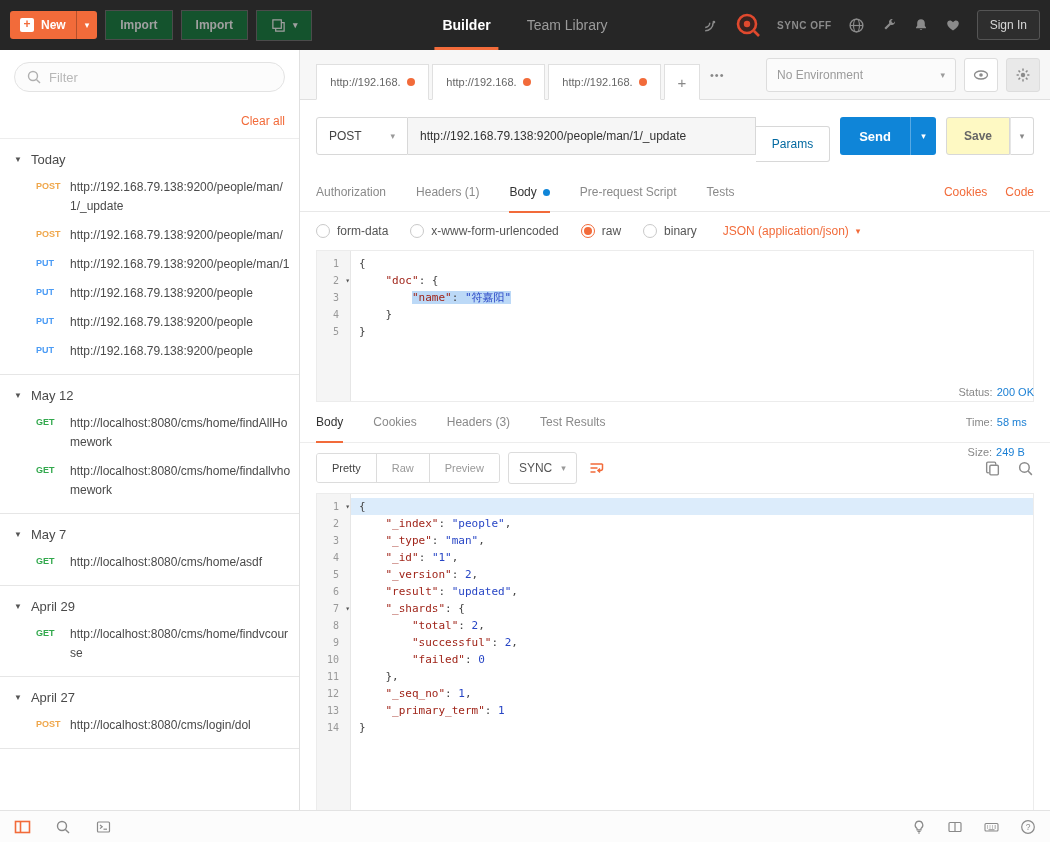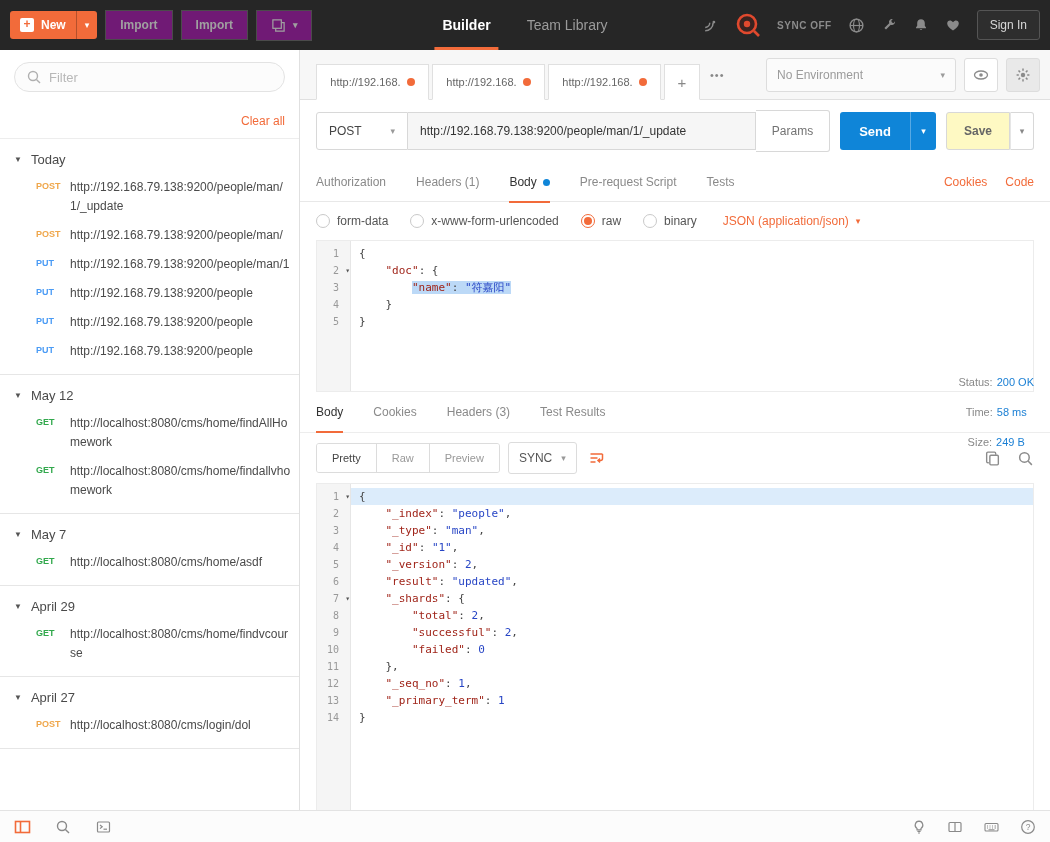--- a/index.html
+++ b/index.html
@@ -8,21 +8,21 @@
   .app { position:relative; width:1050px; height:842px; background:#fff; overflow:hidden; }
   svg { display:block; }
   button { font-family:inherit; cursor:pointer; }
 
   
   .header { position:absolute; top:0; left:0; right:0; height:50px; background:#262626; display:flex; align-items:center; padding:0 10px; z-index:5; }
   .new-btn { display:flex; background:var(--accent); border-radius:3px; overflow:hidden; margin-right:8px; }
   .new-main { display:flex; align-items:center; gap:7px; padding:7px 10px; color:#fff; font-weight:bold; font-size:12px; }
   .plus-box { width:14px; height:14px; background:#fff; border-radius:2px; color:var(--accent); font-size:12px; font-weight:bold; line-height:13px; text-align:center; }
   .new-caret { border-left:1px solid rgba(0,0,0,.25); padding:0 8px; color:#fff; display:flex; align-items:center; font-size:9px; }
-  .hbtn { background:#701a75; border:1px solid #4b4b4b; color:#a0a0a0; font-size:12px; font-weight:bold; padding:7px 14px; border-radius:0; margin-right:8px; display:flex; align-items:center; gap:7px; }
+  .hbtn { background:#14532d; border:1px solid #4b4b4b; color:#a0a0a0; font-size:12px; font-weight:bold; padding:7px 14px; border-radius:0; margin-right:8px; display:flex; align-items:center; gap:7px; }
   .caret { font-size:9px; line-height:1; }
   .hnav { position:absolute; left:50%; transform:translateX(-50%); height:50px; display:flex; align-items:center; gap:36px; }
   .hnav-item { color:#9b9b9b; font-size:14px; position:relative; height:50px; display:flex; align-items:center; cursor:pointer; }
   .hnav-item.active { color:#fff; font-weight:bold; }
   .hnav-item.active::after { content:""; position:absolute; bottom:0; left:-8px; right:-8px; height:3px; background:var(--accent); }
   .hright { margin-left:auto; display:flex; align-items:center; gap:16px; color:#8b8b8b; }
   .sync-label { font-size:10px; font-weight:bold; letter-spacing:.5px; color:#8b8b8b; }
   .signin-btn { background:#2e2e2e; border:1px solid #555; color:#d8d8d8; font-size:12px; padding:7px 12px; border-radius:3px; }
 
   
@@ -54,21 +54,21 @@
   .more-tabs { align-self:center; margin-left:4px; font-size:11px; color:#888; letter-spacing:1px; cursor:pointer; }
   .env-area { position:absolute; right:10px; top:8px; display:flex; gap:8px; align-items:center; }
   .env-select { width:190px; height:34px; background:#fbfbfb; border:1px solid #ddd; border-radius:3px; display:flex; align-items:center; justify-content:space-between; padding:0 10px; color:#9b9b9b; font-size:12px; cursor:pointer; }
   .icon-sq { width:34px; height:34px; border:1px solid #ddd; border-radius:3px; background:#fff; display:flex; align-items:center; justify-content:center; color:#8b8b8b; cursor:pointer; }
   .icon-sq.gear-bg { background:#e9e9e9; }
 
   .req-row { flex:none; display:flex; align-items:center; padding:10px 16px; }
   .method-select { height:38px; width:92px; background:#fff; border:1px solid #d8d8d8; border-radius:3px 0 0 3px; display:flex; align-items:center; justify-content:space-between; padding:0 12px; font-size:12px; color:#444; cursor:pointer; }
   .method-select .caret { color:#999; }
   .url-input { flex:1; height:38px; background:#f6f6f6; border:1px solid #d8d8d8; border-left:none; padding:0 12px; font-size:12px; color:#333; font-family:inherit; outline:none; min-width:0; }
-  .params-btn { height:42px; border:1px solid #d8d8d8; border-left:none; background:#fff; padding:0 16px; font-size:12px; color:#737373; border-radius:0 3px 3px 0; }
+  .params-btn { height:36px; border:1px solid #d8d8d8; border-left:none; background:#fff; padding:0 16px; font-size:12px; color:#0369a1; border-radius:0 3px 3px 0;margin-top:16px; }
   .send-group, .save-group { display:flex; margin-left:10px; flex:none; }
   .send-main { height:38px; background:var(--send-blue); color:#fff; font-size:13px; font-weight:bold; padding:0 19px; border:none; border-radius:3px 0 0 3px; }
   .send-caret { height:38px; width:26px; background:var(--send-blue); border:none; border-left:1px solid rgba(255,255,255,.3); border-radius:0 3px 3px 0; color:#fff; font-size:9px; }
   .save-main { height:38px; background:#fef9c3; border:1px solid #d8d8d8; padding:0 17px; font-size:12px; font-weight:bold; color:#666; border-radius:3px 0 0 3px; }
   .save-caret { height:38px; width:24px; background:#fff; border:1px solid #d8d8d8; border-left:1px solid #e6e6e6; border-radius:0 3px 3px 0; color:#888; font-size:9px; }
 
   .req-tabs { flex:none; display:flex; align-items:center; padding:0 16px; height:40px; border-bottom:1px solid #e8e8e8; }
   .req-tab { margin-right:30px; font-size:12px; color:#8a8a8a; height:40px; display:flex; align-items:center; position:relative; gap:6px; cursor:pointer; }
   .req-tab.active { color:#333; }
   .req-tab.active::after { content:""; position:absolute; bottom:-1px; left:0; right:0; height:2px; background:var(--accent); }

